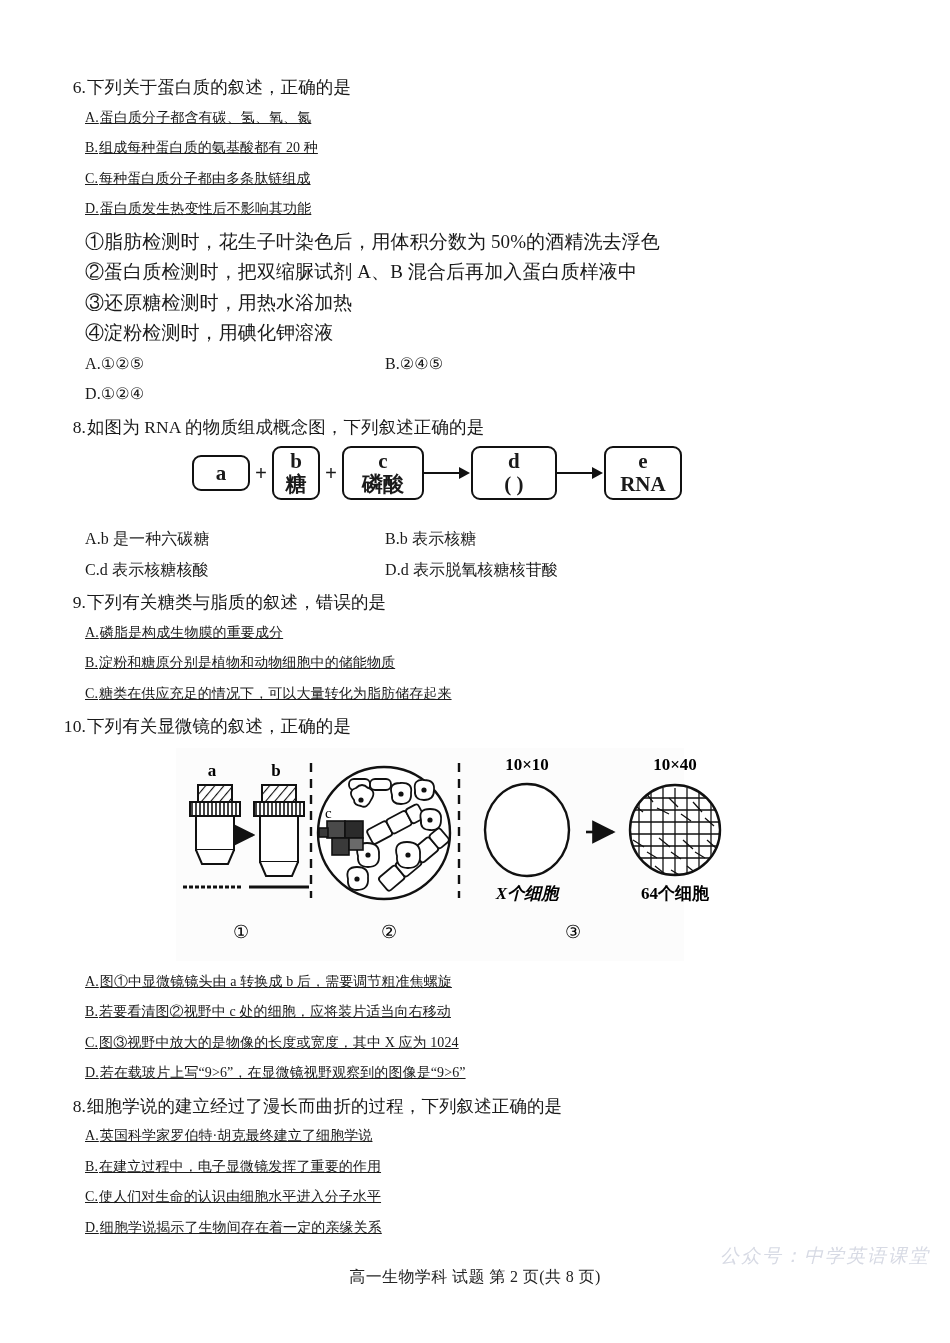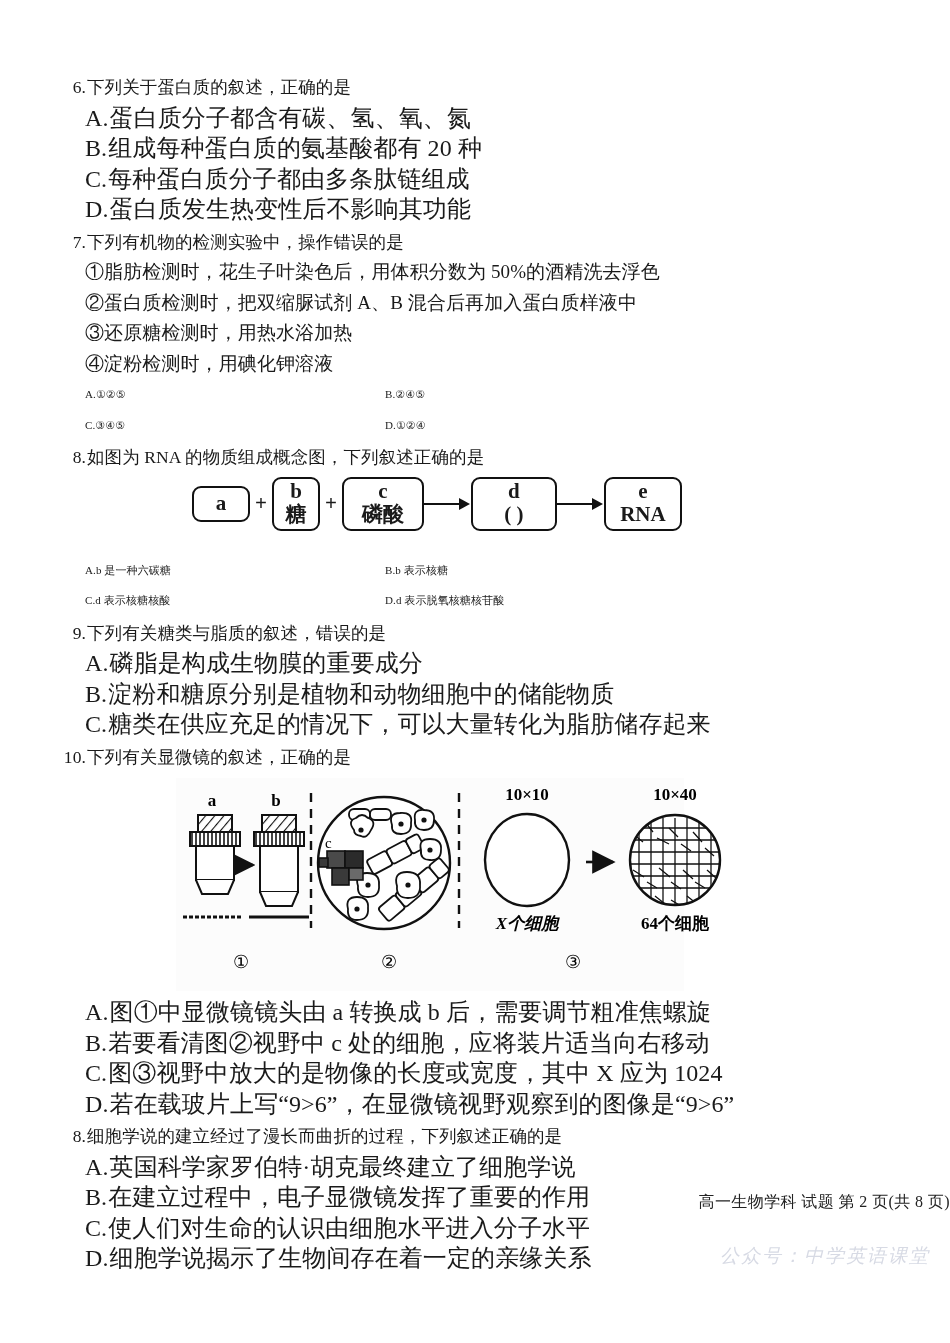--- a/index.html
+++ b/index.html
@@ -41,40 +41,41 @@
   }
   .q-num {
     display: inline-block;
     min-width: 24px;
     text-align: right;
     margin-right: 1px;
   }
   .q-num.wide { min-width: 24px; }
 
   .opt {
-    font-size: 24px;
+    font-size: 14px;
     line-height: 30.5px;
     padding-left: 23px;
     white-space: nowrap;
     letter-spacing: 0.1px;
+    text-decoration: underline;
   }
   .opt-letter { margin-right: 1px; }
 
   .item {
     font-size: 19px;
     line-height: 30.5px;
     padding-left: 23px;
     white-space: nowrap;
     letter-spacing: 0.1px;
   }
 
   
   .opt-row {
     display: flex;
-    font-size: 11px;
+    font-size: 16px;
     line-height: 30.5px;
     padding-left: 23px;
     letter-spacing: 0.1px;
   }
   .opt-row > span:first-child { width: 300px; flex: 0 0 300px; }
 
   
   .rna-fig {
     position: relative;
     height: 76px;
@@ -159,23 +160,23 @@
     left: 177px; top: 0;
     width: 508px; height: 213px;
     background: #fcfcfc;
   }
   .micro-svg { position: absolute; left: 0; top: 0; }
 
   
   .footer {
     position: absolute;
     left: 0;
-    top: 1192px;
+    top: 1267px;
     width: 950px;
-    text-align: right;
+    text-align: center;
     font-size: 16px;
     letter-spacing: 0.4px;
     color: #222;
     font-family: "Liberation Serif", "DejaVu Serif", serif;
   }
   .watermark {
     position: absolute;
     right: 28px;
     top: 1243px;
     font-size: 19px;
@@ -204,33 +205,29 @@
       </div>
       <div class="opt">
         <span class="opt-letter">C.</span><span>每种蛋白质分子都由多条肽链组成</span>
       </div>
       <div class="opt">
         <span class="opt-letter">D.</span><span>蛋白质发生热变性后不影响其功能</span>
       </div>
     </div>
 
     <div class="q">
-      <div class="q-stem">
-        <span class="q-num">7.</span><span>下列有机物的检测实验中，操作错误的是</span>
-      </div>
       <div class="item">①脂肪检测时，花生子叶染色后，用体积分数为 50%的酒精洗去浮色</div>
       <div class="item">②蛋白质检测时，把双缩脲试剂 A、B 混合后再加入蛋白质样液中</div>
       <div class="item">③还原糖检测时，用热水浴加热</div>
       <div class="item">④淀粉检测时，用碘化钾溶液</div>
       <div class="opt-row">
         <span>A.①②⑤</span>
         <span>B.②④⑤</span>
       </div>
       <div class="opt-row">
-        <span>C.③④⑤</span>
         <span>D.①②④</span>
       </div>
     </div>
 
     <div class="q">
       <div class="q-stem">
         <span class="q-num">8.</span><span>如图为 RNA 的物质组成概念图，下列叙述正确的是</span>
       </div>
 
       <div class="rna-fig">

